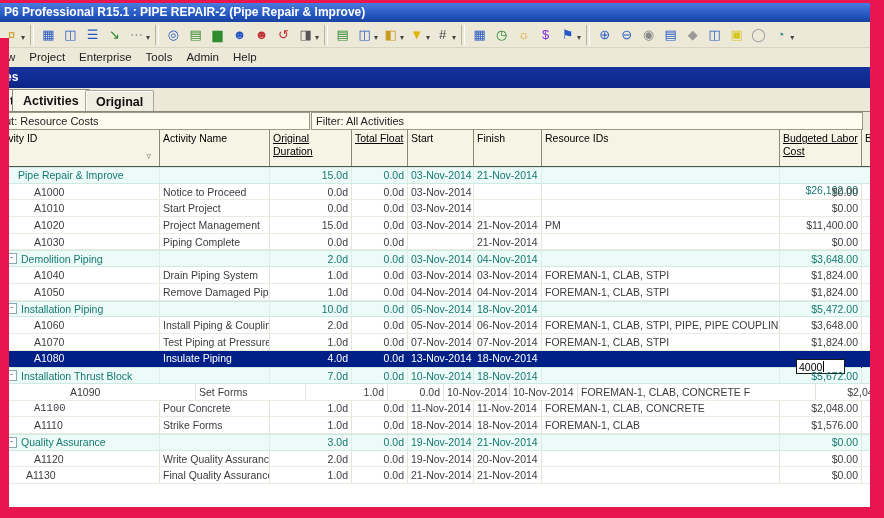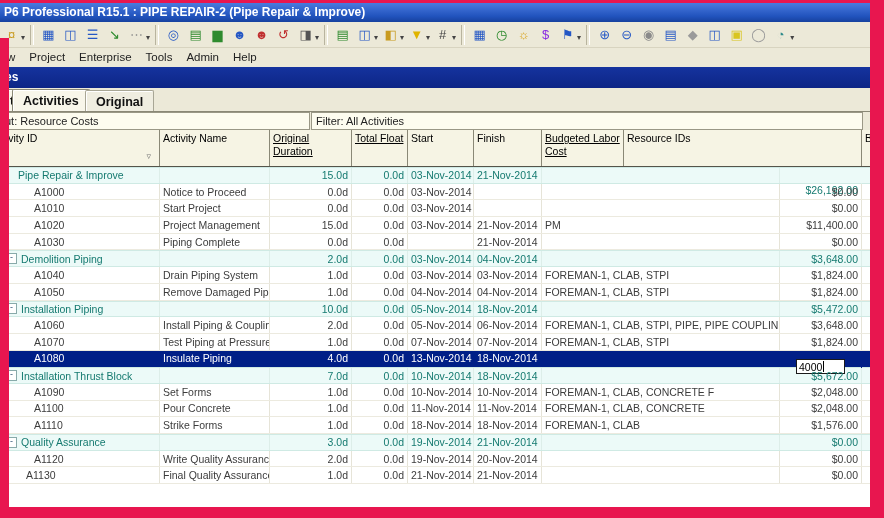--- a/index.html
+++ b/index.html
@@ -168,22 +168,22 @@
   </div>
 
   <div id="grid">
     <div id="grid-header">
         <div class="hcell" style="width: 160px;">tivity ID<span id="sort-indicator">▿</span></div>
         <div class="hcell" style="width: 110px;">Activity Name</div>
         <div class="hcell right" style="width: 82px;">Original Duration</div>
         <div class="hcell right" style="width: 56px;">Total Float</div>
         <div class="hcell" style="width: 66px;">Start</div>
         <div class="hcell" style="width: 68px;">Finish</div>
+        <div class="hcell" style="width: 238px;">Resource IDs</div>
         <div class="hcell right" style="width: 82px;">Budgeted Labor Cost</div>
-        <div class="hcell" style="width: 238px;">Resource IDs</div>
         <div class="hcell" style="width: 22px;">Bu</div>
       </div>
     <div id="grid-body">
         <div class="row group">
           <div class="cell" style="width: 160px; flex: 0 0 160px; padding-left: 18px;">
             <span>Pipe Repair &amp; Improve</span>
           </div>
           <div class="cell" style="width: 110px; flex: 0 0 110px;"></div>
           <div class="cell right" style="width: 82px; flex: 0 0 82px;">15.0d</div>
           <div class="cell right" style="width: 56px; flex: 0 0 56px;">0.0d</div>
@@ -333,32 +333,32 @@
           <div class="cell" style="width: 110px; flex: 0 0 110px;"></div>
           <div class="cell right" style="width: 82px; flex: 0 0 82px;">7.0d</div>
           <div class="cell right" style="width: 56px; flex: 0 0 56px;">0.0d</div>
           <div class="cell" style="width: 66px; flex: 0 0 66px;">10-Nov-2014</div>
           <div class="cell" style="width: 68px; flex: 0 0 68px;">18-Nov-2014</div>
           <div class="cell" style="width: 238px; flex: 0 0 238px;"></div>
           <div class="cell right" style="width: 82px; flex: 0 0 82px;">$5,672.00</div>
           <div class="cell" style="width: 22px; flex: 0 0 22px;"></div>
         </div>
         <div class="row ">
-          <div class="cell" style="width: 160px; flex: 0 0 160px; padding-left: 34px;">A1090</div>
+          <div class="cell" style="width: 160px; flex: 0 0 160px; padding-left: 34px; margin-left: 36px;">A1090</div>
           <div class="cell" style="width: 110px; flex: 0 0 110px;">Set Forms</div>
           <div class="cell right" style="width: 82px; flex: 0 0 82px;">1.0d</div>
           <div class="cell right" style="width: 56px; flex: 0 0 56px;">0.0d</div>
           <div class="cell" style="width: 66px; flex: 0 0 66px;">10-Nov-2014</div>
           <div class="cell" style="width: 68px; flex: 0 0 68px;">10-Nov-2014</div>
           <div class="cell" style="width: 238px; flex: 0 0 238px;">FOREMAN-1, CLAB, CONCRETE F</div>
           <div class="cell right" style="width: 82px; flex: 0 0 82px;">$2,048.00</div>
           <div class="cell" style="width: 22px; flex: 0 0 22px;"></div>
         </div>
         <div class="row ">
-          <div class="cell" style="width: 160px; flex: 0 0 160px; padding-left: 34px;">A1100</div>
+          <div class="cell" style="width: 160px; flex: 0 0 160px; padding-left: 34px; font-family: Liberation Mono, monospace;">A1100</div>
           <div class="cell" style="width: 110px; flex: 0 0 110px;">Pour Concrete</div>
           <div class="cell right" style="width: 82px; flex: 0 0 82px;">1.0d</div>
           <div class="cell right" style="width: 56px; flex: 0 0 56px;">0.0d</div>
           <div class="cell" style="width: 66px; flex: 0 0 66px;">11-Nov-2014</div>
           <div class="cell" style="width: 68px; flex: 0 0 68px;">11-Nov-2014</div>
           <div class="cell" style="width: 238px; flex: 0 0 238px;">FOREMAN-1, CLAB, CONCRETE</div>
           <div class="cell right" style="width: 82px; flex: 0 0 82px;">$2,048.00</div>
           <div class="cell" style="width: 22px; flex: 0 0 22px;"></div>
         </div>
         <div class="row ">

